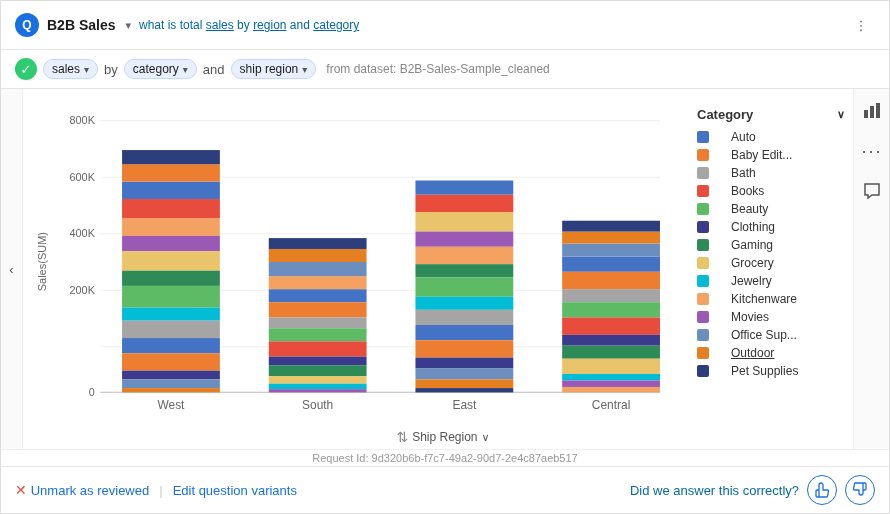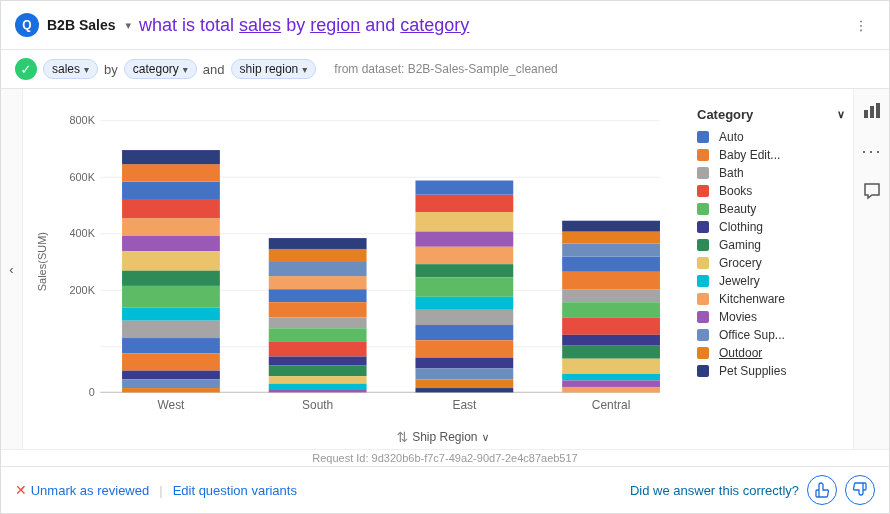--- a/index.html
+++ b/index.html
@@ -5,49 +5,49 @@
     * { box-sizing: border-box; margin: 0; padding: 0; }
     body { font-family: -apple-system, BlinkMacSystemFont, 'Segoe UI', sans-serif; font-size: 13px; background: #fff; width: 890px; height: 514px; overflow: hidden; }
 
     .app-container { width: 890px; height: 514px; display: flex; flex-direction: column; border: 1px solid #ddd; }
 
     
     .top-bar { display: flex; align-items: center; padding: 10px 14px; border-bottom: 1px solid #e5e5e5; background: #fff; gap: 8px; }
     .logo-icon { width: 24px; height: 24px; background: #1a6fe0; border-radius: 50%; display: flex; align-items: center; justify-content: center; color: #fff; font-size: 12px; font-weight: bold; flex-shrink: 0; }
     .datasource-label { font-weight: 600; color: #1a1a1a; font-size: 14px; }
     .datasource-chevron { color: #666; margin-left: 2px; font-size: 11px; }
-    .query-text { color: #6d28d9; font-size: 18px; flex: 1; }
+    .query-text { color: #0369a1; font-size: 12px; flex: 1; }
     .query-text span.underline { text-decoration: underline; }
     .more-btn { width: 28px; height: 28px; display: flex; align-items: center; justify-content: center; cursor: pointer; color: #555; border-radius: 4px; }
 
     
     .pill-bar { display: flex; align-items: center; padding: 8px 14px; border-bottom: 1px solid #e5e5e5; background: #fff; gap: 6px; }
     .check-icon { width: 22px; height: 22px; background: #2ecc71; border-radius: 50%; display: flex; align-items: center; justify-content: center; color: white; font-size: 13px; }
     .pill { display: flex; align-items: center; background: #e8f0fe; border: 1px solid #c5d8fa; border-radius: 14px; padding: 2px 8px; font-size: 12px; color: #1a1a1a; gap: 4px; cursor: pointer; }
     .pill .chevron { font-size: 10px; color: #555; }
     .by-text { color: #555; font-size: 13px; }
-    .dataset-label { color: #888; font-size: 12px; margin-left: 12px; }
+    .dataset-label { color: #888; font-size: 12px; margin-left: 4px; }
 
     
     .main-content { display: flex; flex: 1; overflow: hidden; }
 
     
     .left-arrow-panel { width: 22px; display: flex; align-items: center; justify-content: center; border-right: 1px solid #eee; background: #fafafa; cursor: pointer; color: #555; }
 
     
     .chart-area { flex: 1; display: flex; flex-direction: column; padding: 10px 0 0 10px; position: relative; }
 
     
     .right-icon-panel { width: 36px; display: flex; flex-direction: column; align-items: center; padding: 8px 0; gap: 12px; border-left: 1px solid #eee; background: #fafafa; }
     .icon-btn { width: 28px; height: 28px; display: flex; align-items: center; justify-content: center; cursor: pointer; border-radius: 4px; color: #555; }
 
     
     .legend-panel { width: 160px; padding: 8px 8px 8px 0; overflow-y: auto; }
     .legend-header { display: flex; align-items: center; justify-content: space-between; font-size: 13px; font-weight: 600; color: #333; margin-bottom: 6px; padding-left: 4px; }
-    .legend-item { display: flex; align-items: center; gap: 10px; padding: 2px 4px; font-size: 12px; color: #333; }
+    .legend-item { display: flex; align-items: center; gap: 22px; padding: 2px 4px; font-size: 12px; color: #333; }
     .legend-color { width: 12px; height: 12px; border-radius: 2px; flex-shrink: 0; }
 
     
     .chart-svg-container { flex: 1; position: relative; }
 
     
     .axis-label-row { display: flex; align-items: center; justify-content: center; padding: 4px 0; gap: 4px; color: #555; font-size: 12px; }
 
     
     .request-id-row { text-align: center; padding: 2px 14px; font-size: 11px; color: #999; border-top: 1px solid #eee; }

